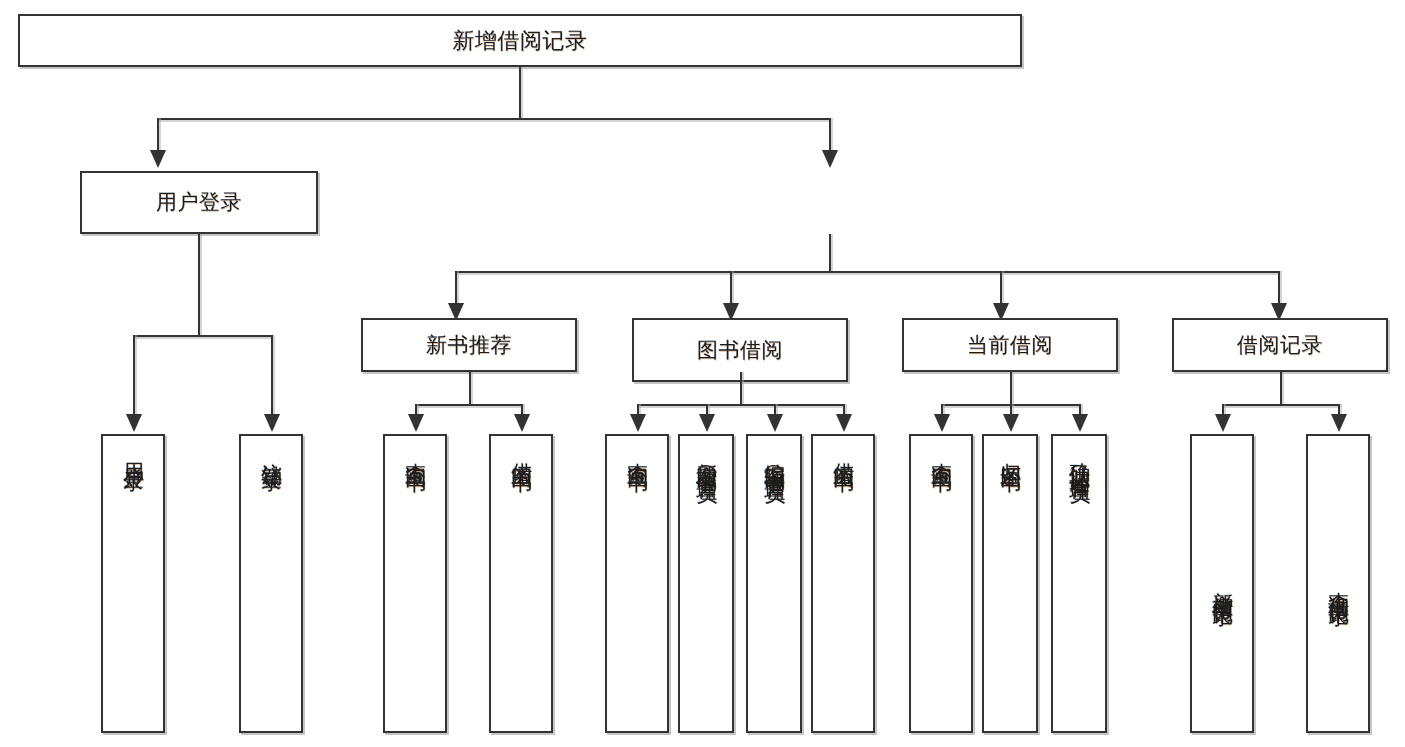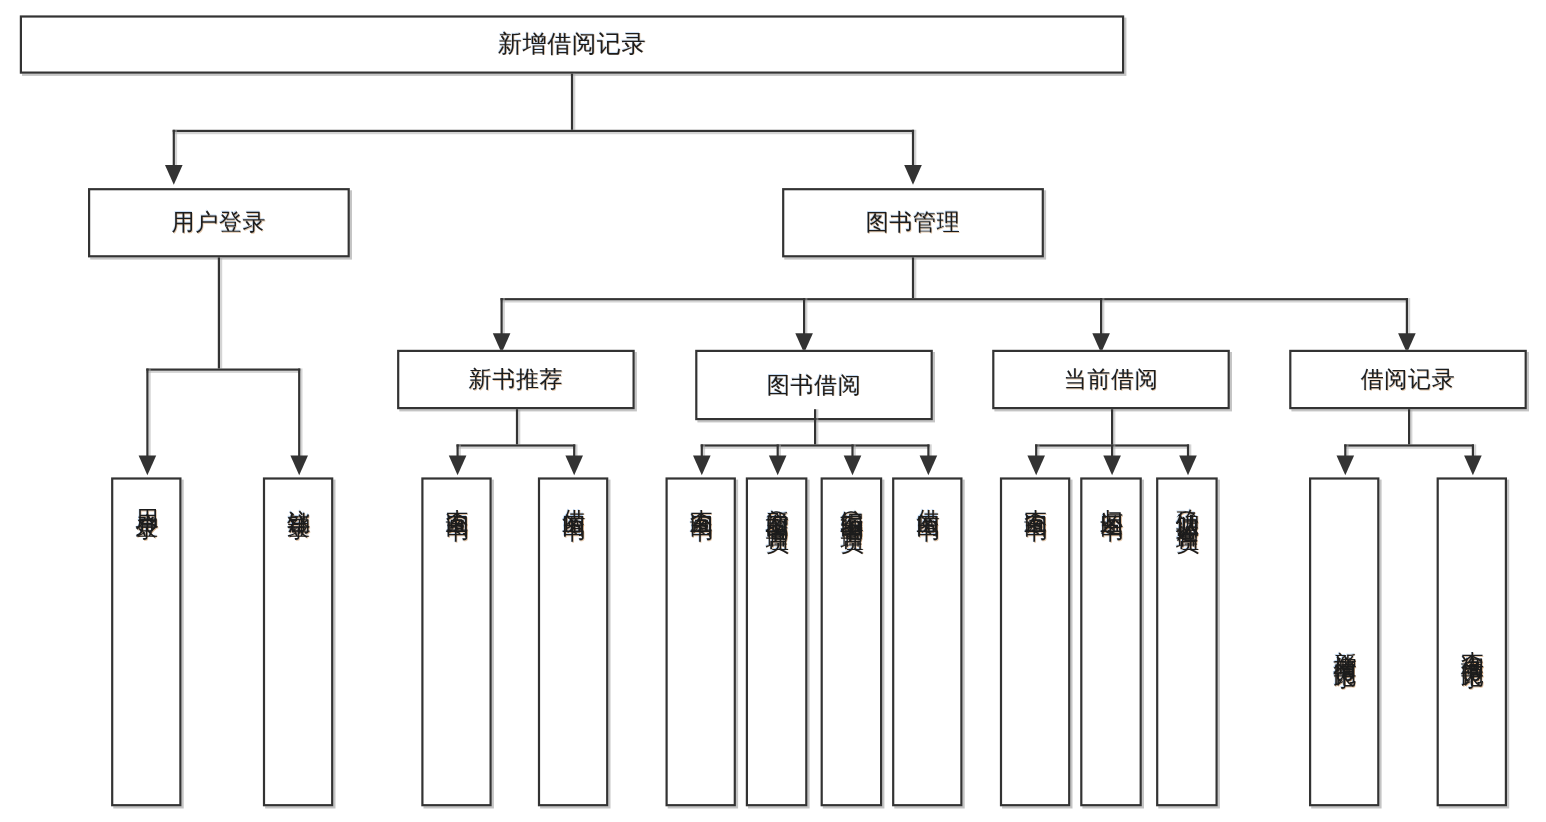--- a/index.html
+++ b/index.html
@@ -92,23 +92,20 @@
 
   <div class="ln h" style="left:157px; top:118px; width:674px;"></div>
 
   <div class="ln v" style="left:157px; top:118px; height:36px;"></div>
   <div class="arrow" style="left:150px; top:150px;"></div>
   <div class="ln v" style="left:829px; top:118px; height:36px;"></div>
   <div class="arrow" style="left:822px; top:150px;"></div>
 
   <div class="node" style="left:80px; top:171px; width:238px; height:63px;">
     <span class="lbl">用户登录</span>
-  </div>
-  <div class="node" style="left:711px; top:171px; width:238px; height:63px;">
-    <span class="lbl">图书管理</span>
   </div>
 
   <div class="ln v" style="left:198px; top:234px; height:101px;"></div>
   <div class="ln h" style="left:133px; top:335px; width:140px;"></div>
   <div class="ln v" style="left:133px; top:335px; height:83px;"></div>
   <div class="arrow" style="left:126px; top:414px;"></div>
   <div class="ln v" style="left:271px; top:335px; height:83px;"></div>
   <div class="arrow" style="left:264px; top:414px;"></div>
 
   <div class="ln v" style="left:829px; top:234px; height:37px;"></div>

